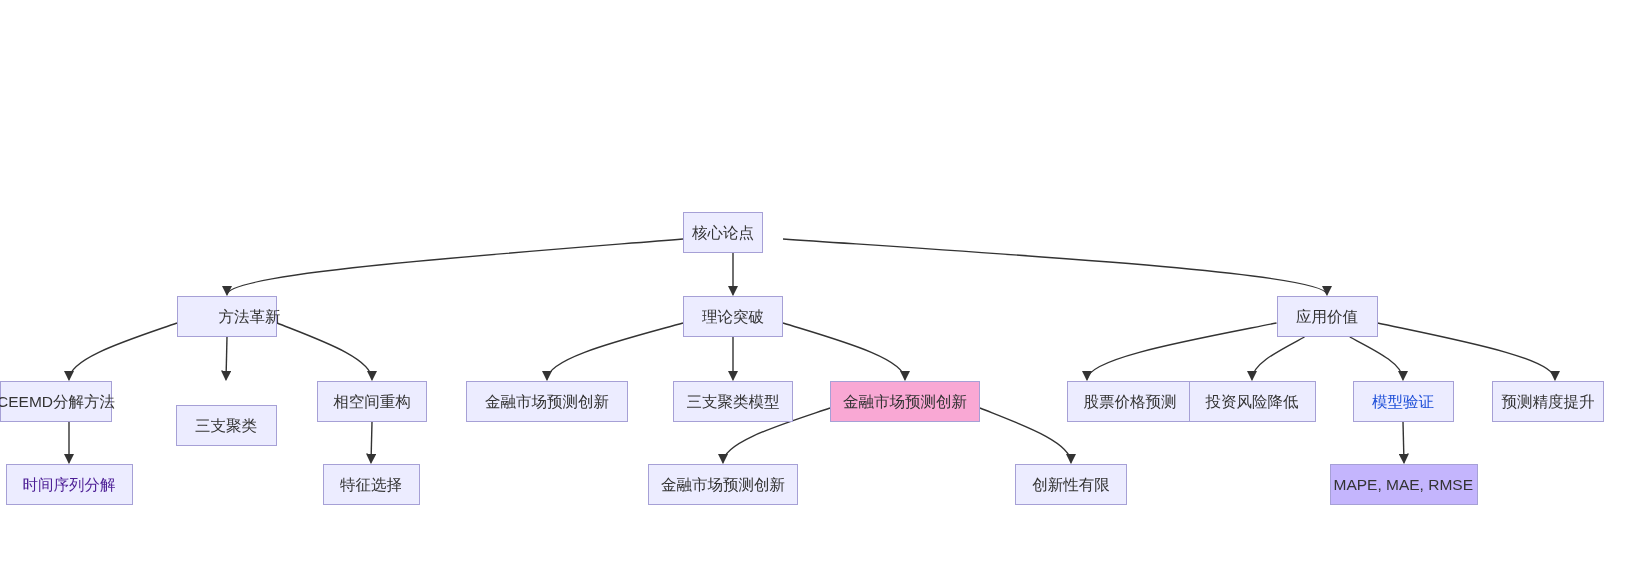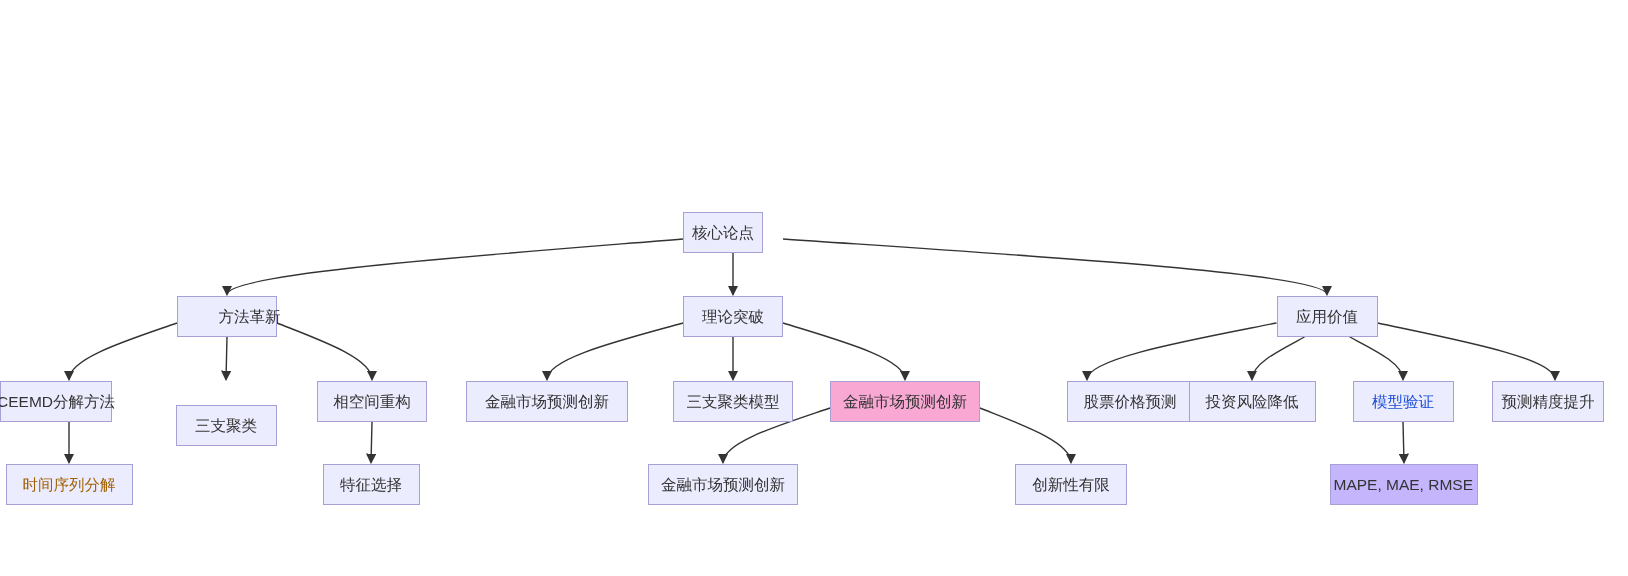--- a/index.html
+++ b/index.html
@@ -104,21 +104,21 @@
       </div>
       <div class="flow-node" style="left: 1188.5px; top: 381px; width: 127px; height: 41px; background: rgb(236, 236, 255); border-color: rgb(166, 160, 214); color: rgb(51, 51, 51);">
         <span class="label">投资风险降低</span>
       </div>
       <div class="flow-node" style="left: 1352.5px; top: 381px; width: 101px; height: 41px; background: rgb(236, 236, 255); border-color: rgb(166, 160, 214); color: #1d4ed8;">
         <span class="label">模型验证</span>
       </div>
       <div class="flow-node" style="left: 1492px; top: 381px; width: 112px; height: 41px; background: rgb(236, 236, 255); border-color: rgb(166, 160, 214); color: rgb(51, 51, 51);">
         <span class="label">预测精度提升</span>
       </div>
-      <div class="flow-node" style="left: 5.5px; top: 464px; width: 127px; height: 41px; background: rgb(236, 236, 255); border-color: rgb(166, 160, 214); color: #a16207;">
+      <div class="flow-node" style="left: 5.5px; top: 464px; width: 127px; height: 41px; background: rgb(236, 236, 255); border-color: rgb(166, 160, 214); color: #4c1d95;">
         <span class="label">时间序列分解</span>
       </div>
       <div class="flow-node" style="left: 322.5px; top: 464px; width: 97px; height: 41px; background: rgb(236, 236, 255); border-color: rgb(166, 160, 214); color: rgb(51, 51, 51);">
         <span class="label">特征选择</span>
       </div>
       <div class="flow-node" style="left: 648px; top: 464px; width: 150px; height: 41px; background: rgb(236, 236, 255); border-color: rgb(166, 160, 214); color: rgb(51, 51, 51);">
         <span class="label">金融市场预测创新</span>
       </div>
       <div class="flow-node" style="left: 1015px; top: 464px; width: 112px; height: 41px; background: rgb(236, 236, 255); border-color: rgb(166, 160, 214); color: rgb(51, 51, 51);">
         <span class="label">创新性有限</span>

